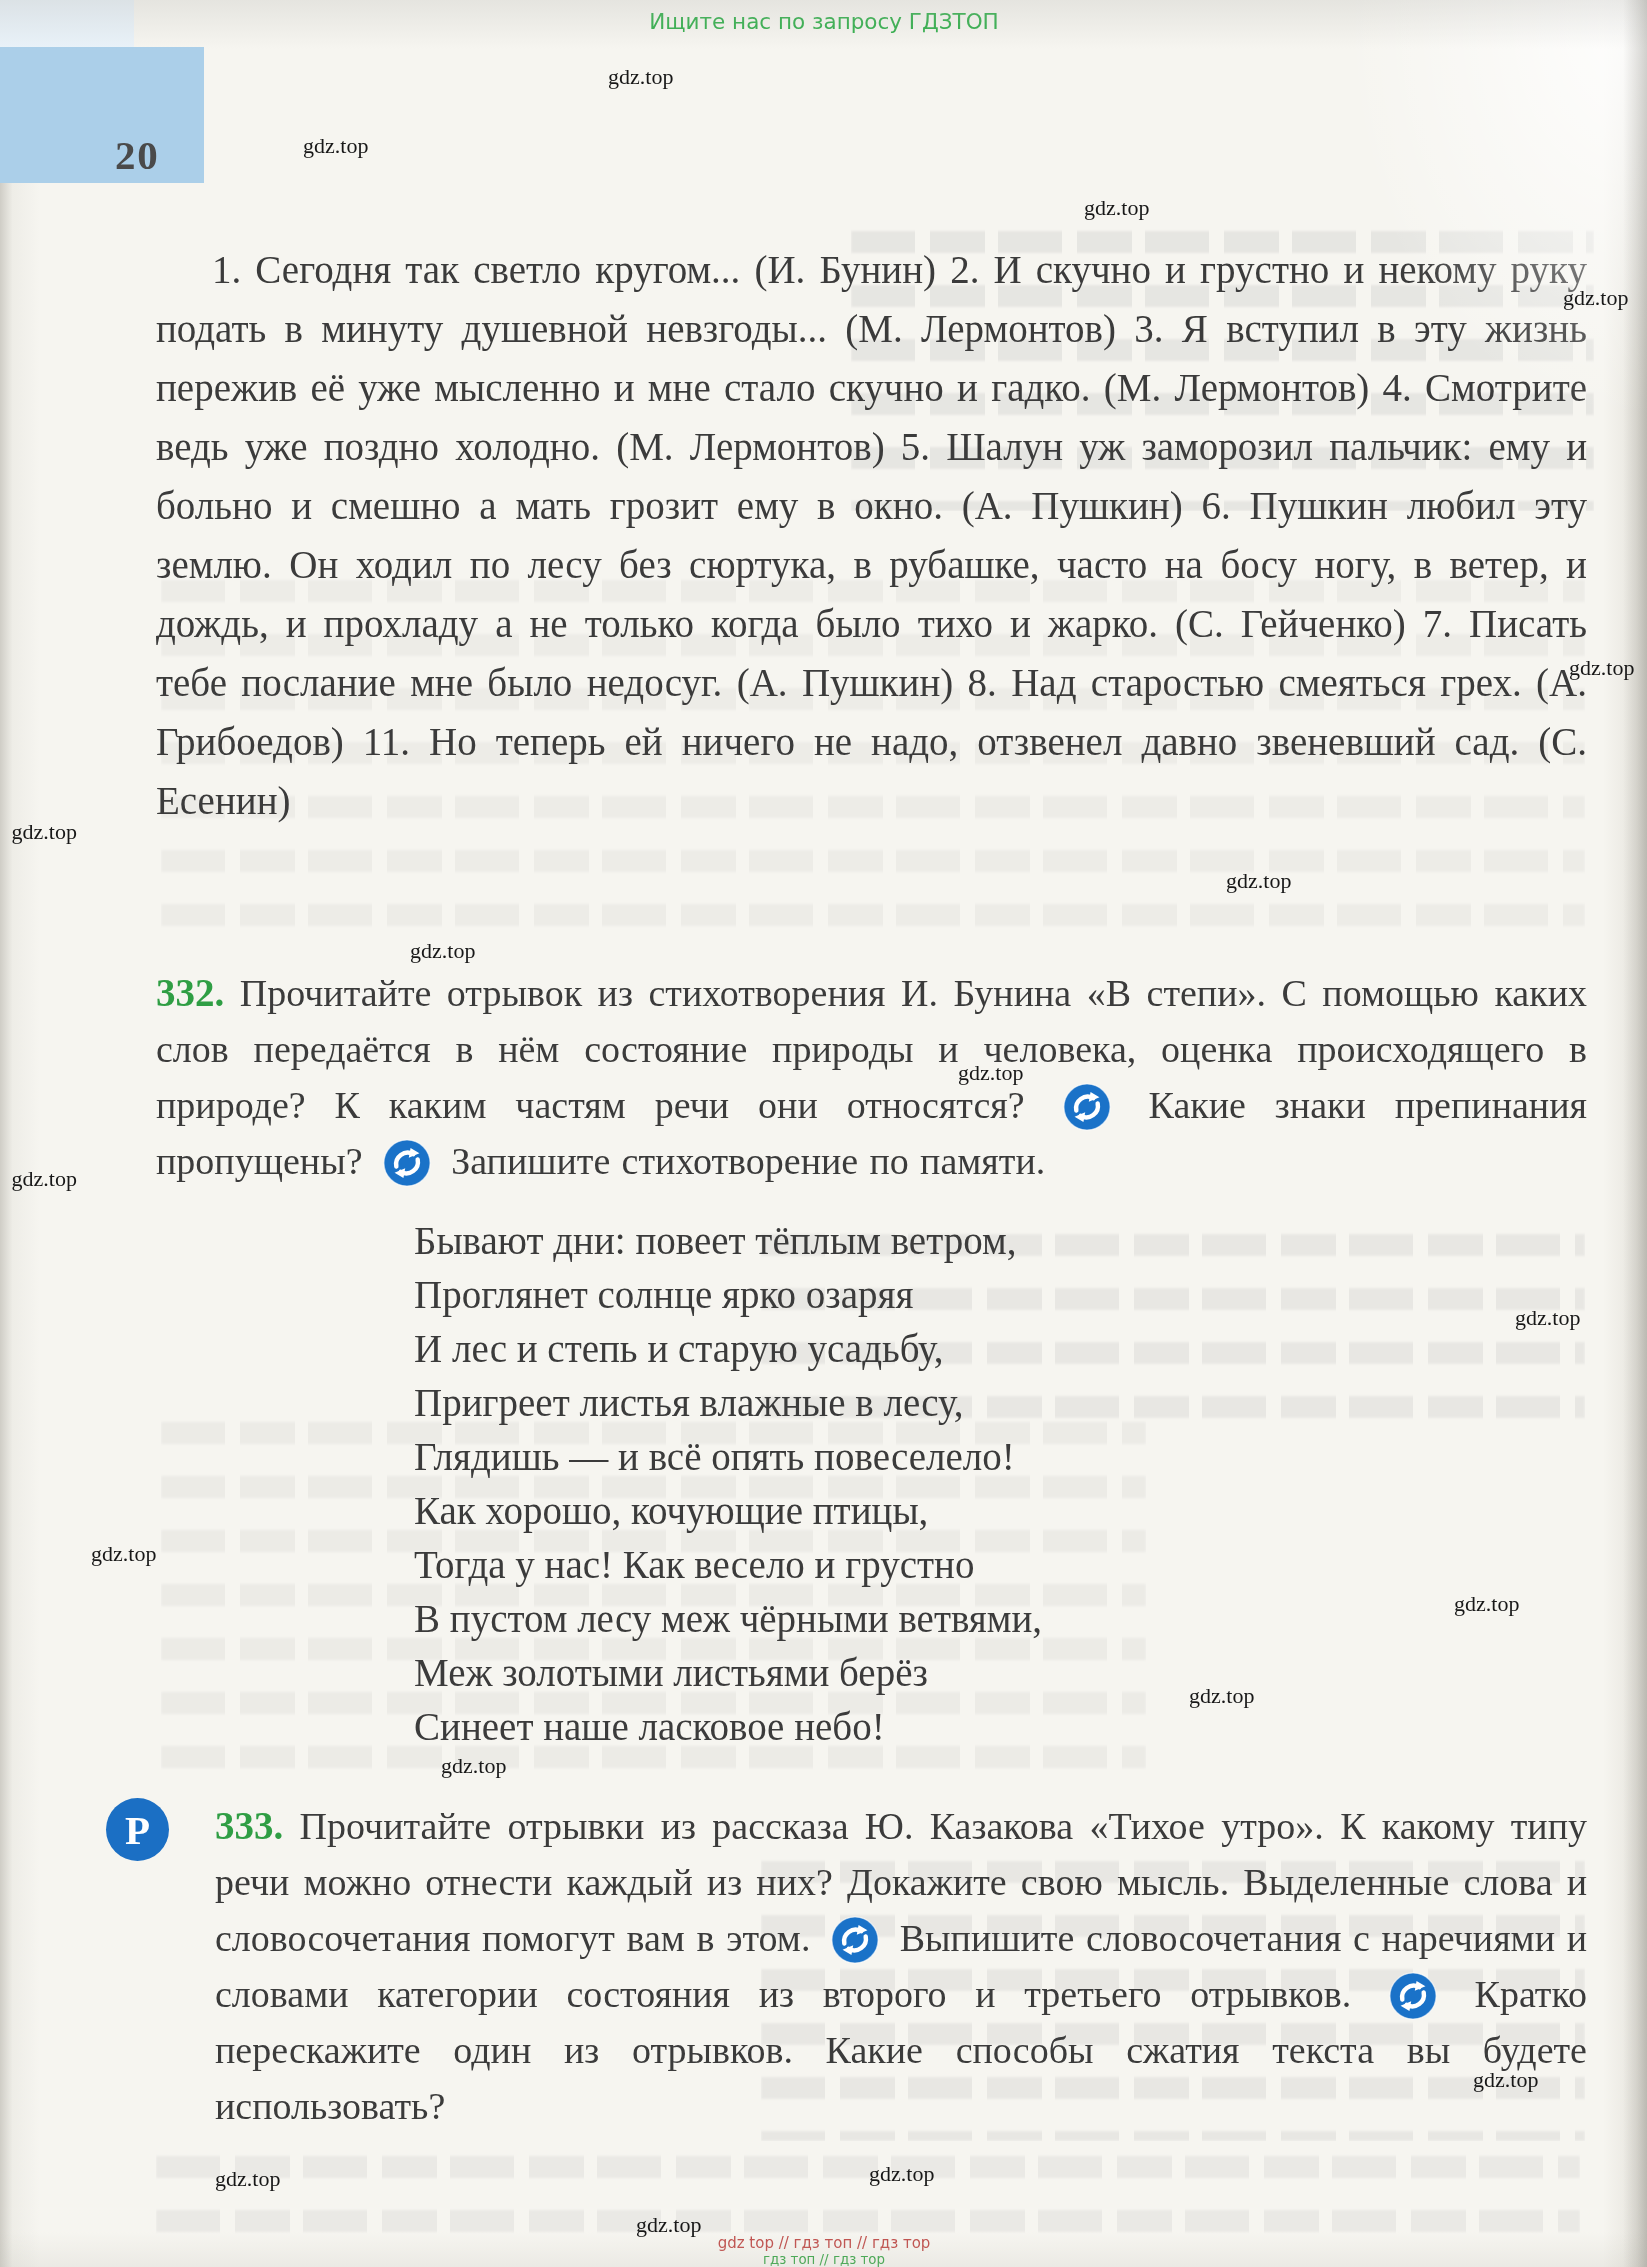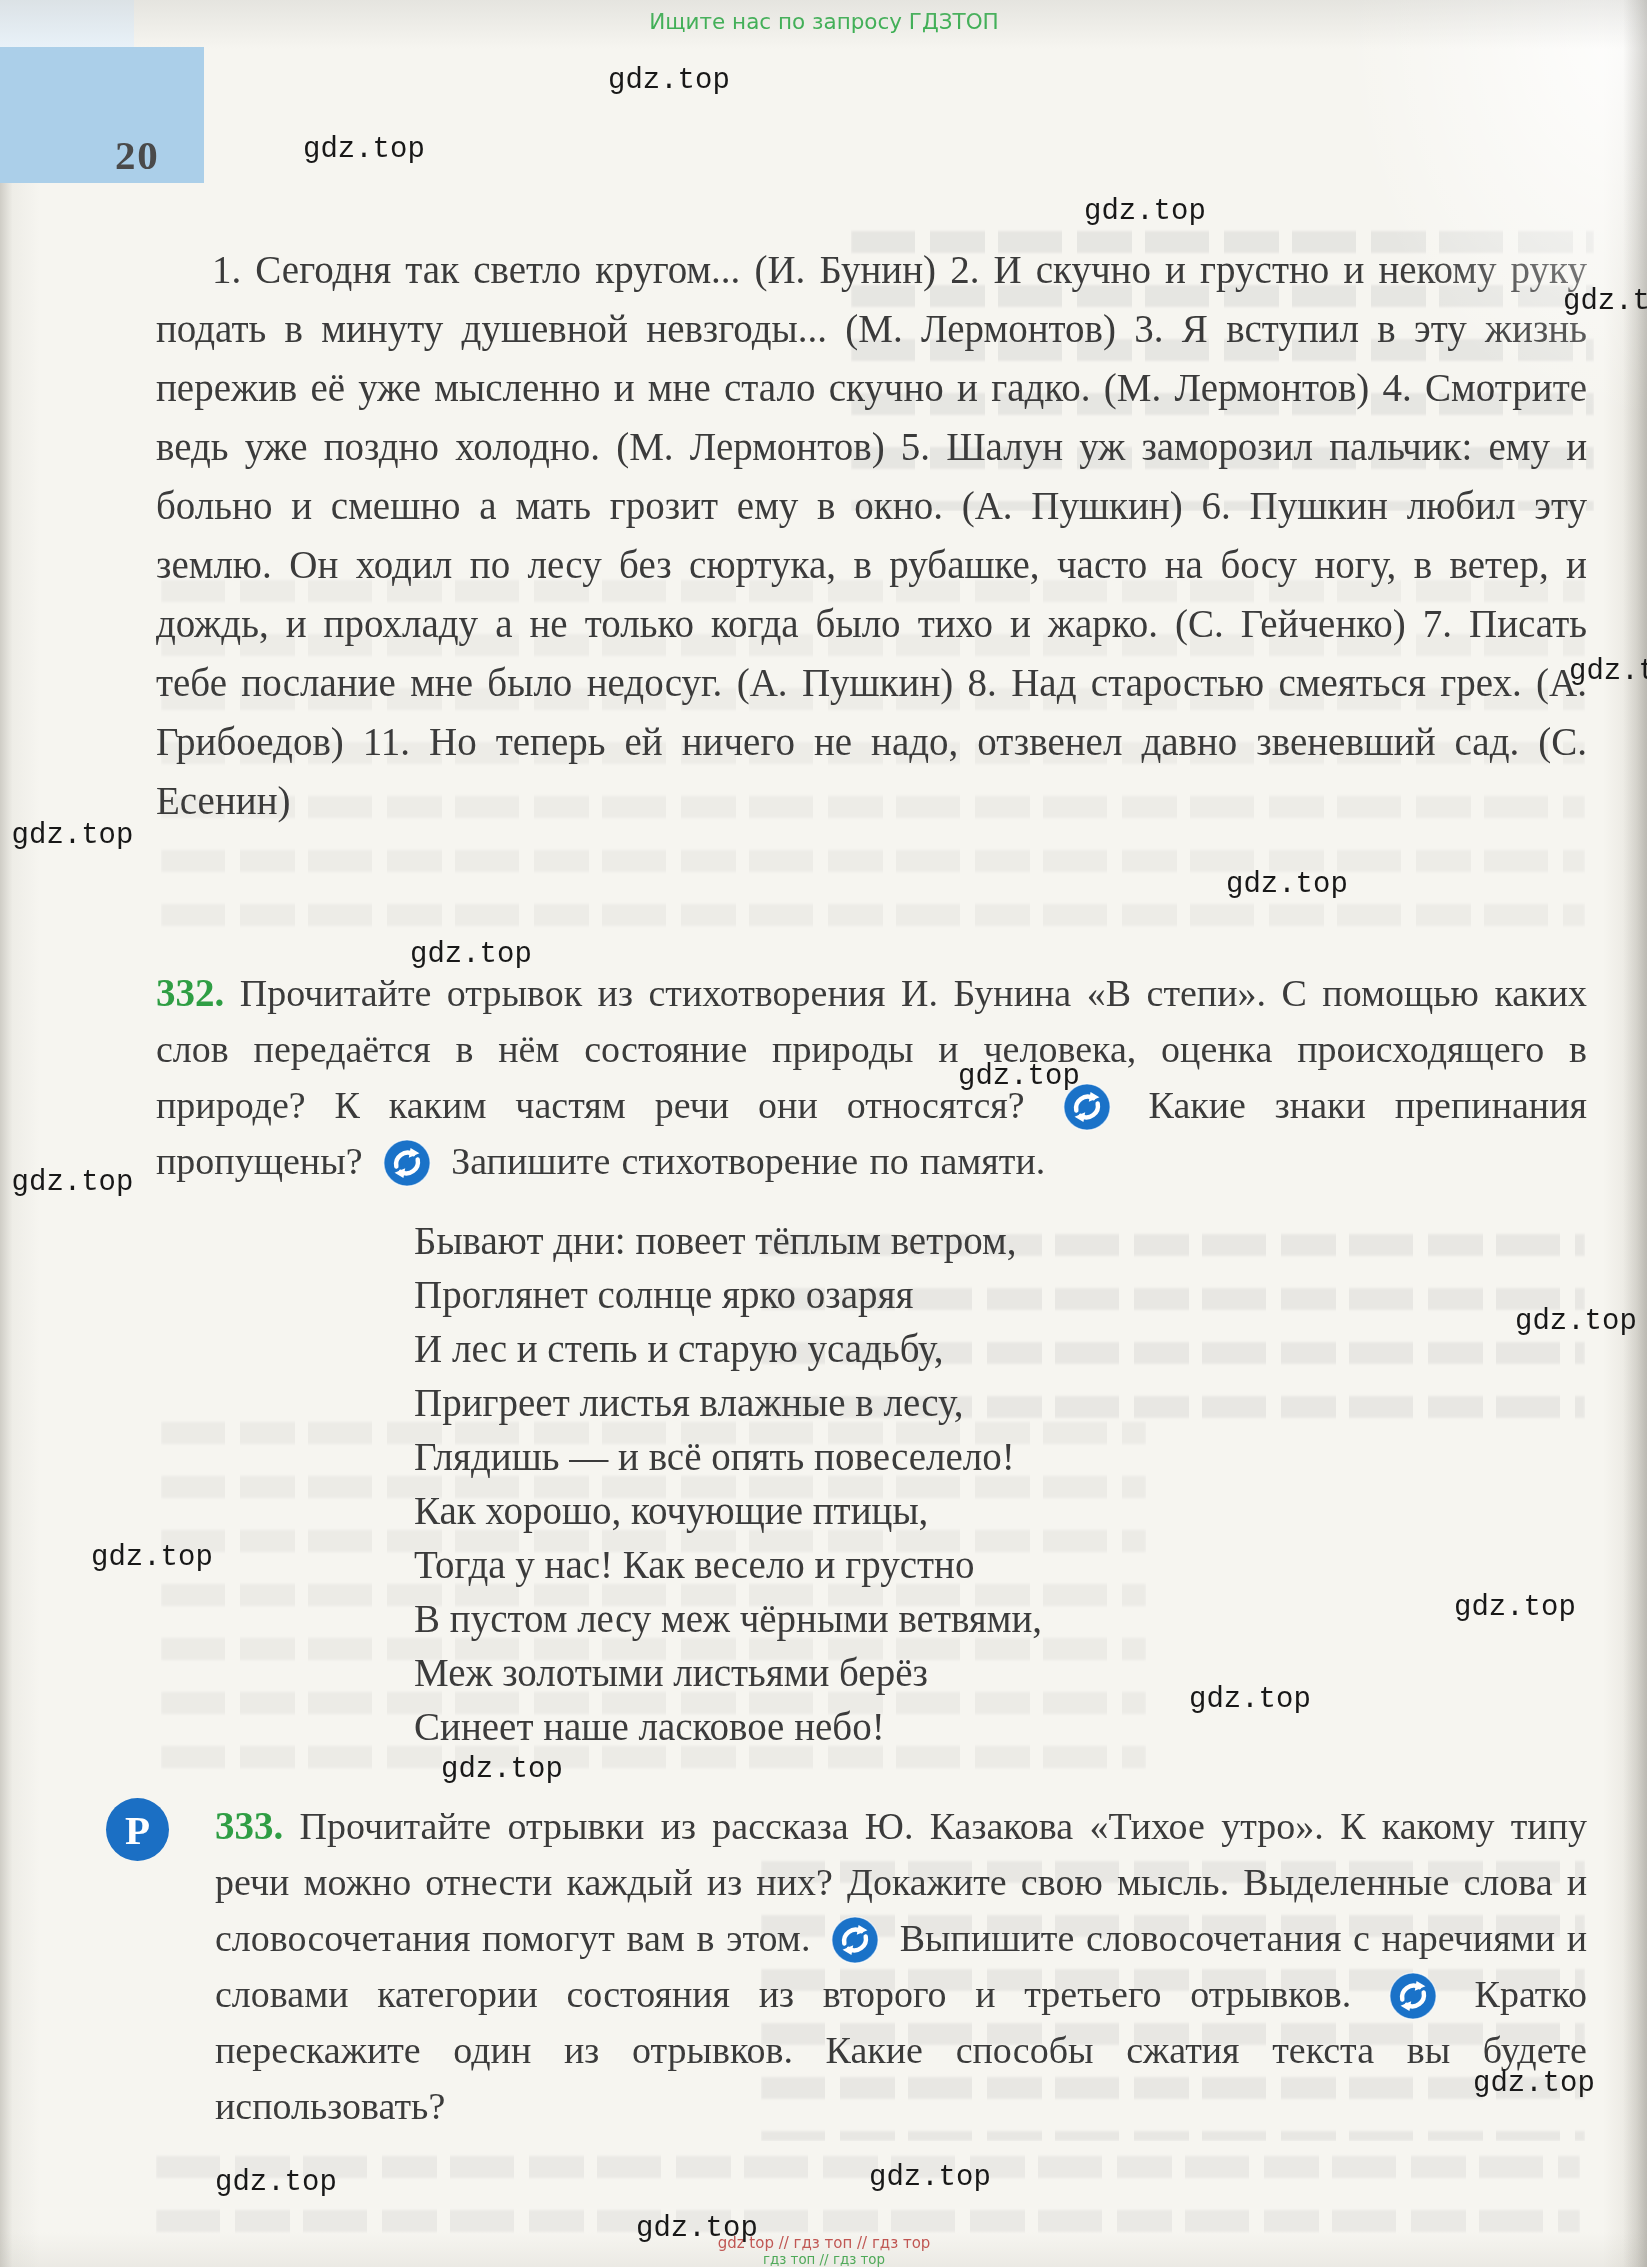--- a/index.html
+++ b/index.html
@@ -18,21 +18,21 @@
     background:
       linear-gradient(180deg, rgba(185,185,180,.28) 0px, rgba(0,0,0,0) 49px),
       linear-gradient(0deg, rgba(190,188,180,.20) 0px, rgba(0,0,0,0) 36px),
       radial-gradient(ellipse at 99% 1%, rgba(255,255,255,.85), rgba(255,255,255,0) 287px);
   }
   .corner-blue{position:absolute;left:0;top:47px;width:204px;height:136px;background:#abcfe9;z-index:1;}
   .corner-blue-light{position:absolute;left:0;top:0;width:134px;height:47px;background:#e9f2f9;z-index:1;}
   .page-number{position:absolute;left:115px;top:131px;font-size:41px;font-weight:600;color:#4a4a4a;letter-spacing:1.8px;z-index:3;}
   .banner{position:absolute;top:9px;left:0;right:0;text-align:center;
     font-family:"DejaVu Sans", sans-serif;font-size:21.5px;color:#2fae49;z-index:3;}
-  .wm{position:absolute;font-family:Liberation Mono, monospace;font-size:29px;color:#181818;z-index:6;white-space:nowrap;}
+  .wm{position:absolute;font-family:Liberation Serif, serif;font-size:22px;color:#181818;z-index:6;white-space:nowrap;}
   .txt{position:absolute;color:#3b3b3b;z-index:2;}
   .quotes{left:156px;top:240px;width:1431px;font-size:39px;line-height:59px;text-align:justify;text-indent:56px;word-spacing:2.7px;}
   .ex{position:absolute;color:#3b3b3b;text-align:justify;z-index:2;word-spacing:1.8px;}
   .ex-332{left:156px;top:965px;width:1431px;font-size:38px;line-height:56px;}
   .ex-333{left:215px;top:1798px;width:1372px;font-size:38px;line-height:56px;}
   .ex-num{font-weight:bold;color:#2f9e44;font-size:39px;}
   .poem{position:absolute;left:414px;top:1214px;font-size:39px;line-height:54px;color:#3b3b3b;z-index:2;}
   .badge-r{position:absolute;left:106px;top:1798px;width:63px;height:63px;border-radius:50%;
     background:#1b6fc4;color:#ffffff;font-weight:bold;font-size:41px;
     display:flex;align-items:center;justify-content:center;z-index:3;}

